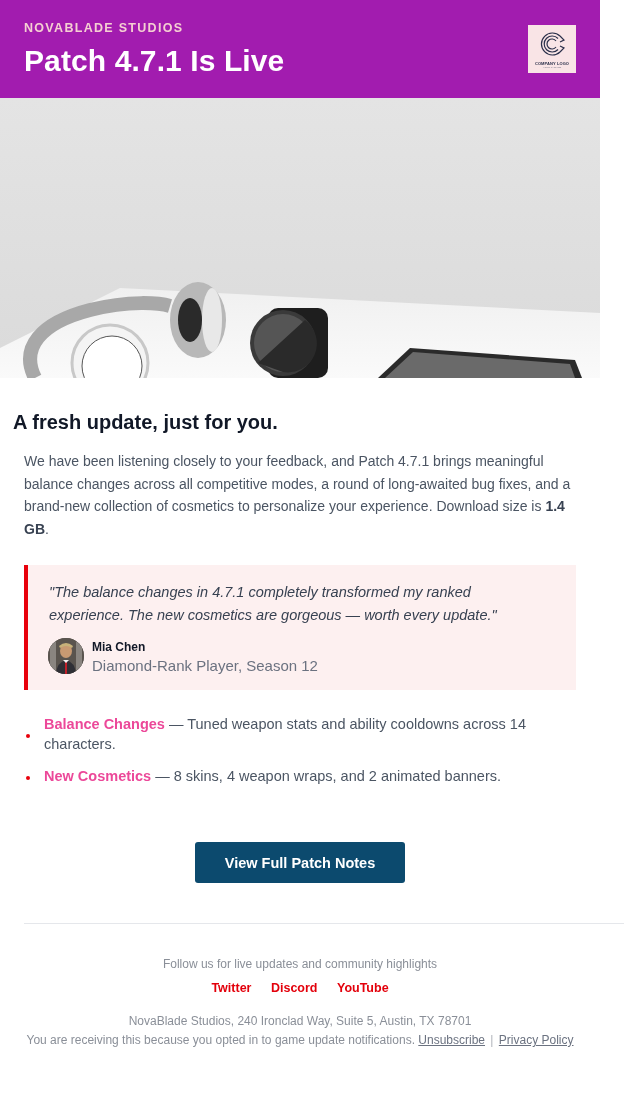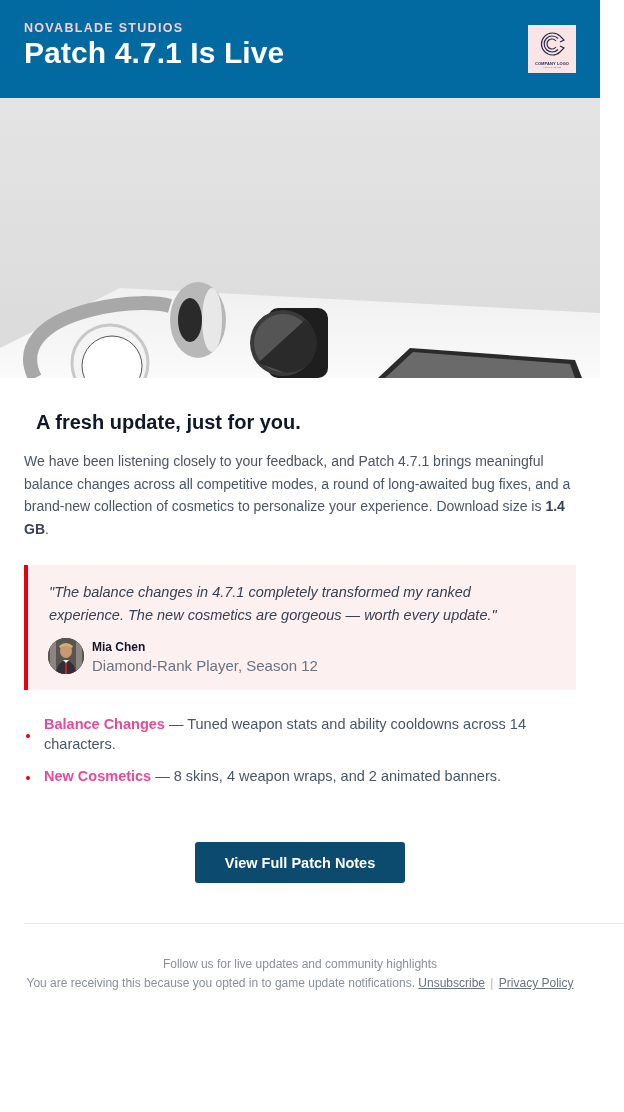--- a/index.html
+++ b/index.html
@@ -1,45 +1,45 @@
 <!DOCTYPE html>
 <html><head>
   <meta charset="utf-8">
   <style>
     * { box-sizing: border-box; margin: 0; padding: 0; }
     html, body { width: 624px; height: 1112px; background: #ffffff; overflow: hidden; }
     body { font-family: "Liberation Sans", "DejaVu Sans", sans-serif; color: #1f2937; position: relative; }
 
     .header {
       position: absolute; left: 0; top: 0; width: 600px; height: 98px;
-      background: #0369a1;
+      background: #a21caf;
     }
     .brand {
       position: absolute; left: 24px; top: 21px;
       font-size: 12.5px; letter-spacing: 1.3px; color: #f5cfd2; font-weight: 600;
     }
     .title {
-      position: absolute; left: 24px; top: 36px;
+      position: absolute; left: 24px; top: 44px;
       font-size: 30px; font-weight: 600; color: #ffffff; letter-spacing: 0.1px;
     }
     .logo {
       position: absolute; left: 528px; top: 25px; width: 48px; height: 48px;
       background: #f9e4e6; display: flex; flex-direction: column; align-items: center; justify-content: flex-start;
     }
     .logo svg { margin-top: 3px; }
     .logo-text { font-size: 4px; color: #2a2f4a; font-weight: 700; line-height: 5px; margin-top: 1px; letter-spacing: 0.1px; }
     .logo-sub { font-size: 2.5px; color: #7a7a8a; line-height: 3px; }
 
     .hero {
       position: absolute; left: 0; top: 98px; width: 600px; height: 280px; overflow: hidden;
       background: linear-gradient(180deg, #e2e2e2 0%, #e6e6e6 50%, #dcdcdc 100%);
     }
 
     .heading {
-      position: absolute; left: 36px; top: 411px;
+      position: absolute; left: 13px; top: 411px;
       font-size: 20px; font-weight: 600; color: #111827;
     }
     .intro {
       position: absolute; left: 24px; top: 450px; width: 560px;
       font-size: 14px; line-height: 22.5px; color: #4b5563;
     }
     .intro b { font-weight: 600; color: #374151; }
 
     .quote {
       position: absolute; left: 24px; top: 565px; width: 552px; height: 125px;
@@ -170,14 +170,20 @@
     <b>New Cosmetics</b><span> — 8 skins, 4 weapon wraps, and 2 animated banners.</span>
   </li>
 </ul>
 
 <button class="cta">View Full Patch Notes</button>
 
 <div class="divider"></div>
 
 <div class="footer">
   <div class="follow">Follow us for live updates and community highlights</div>
+  <div class="socials">
+    <a>Twitter</a>
+    <a>Discord</a>
+    <a>YouTube</a>
+  </div>
+  <div class="address">NovaBlade Studios, 240 Ironclad Way, Suite 5, Austin, TX 78701</div>
   <div class="notice"><span>You are receiving this because you opted in to game update notifications. </span><a>Unsubscribe</a> <span class="sep">|</span> <a>Privacy Policy</a></div>
 </div>
 
 </body></html>

